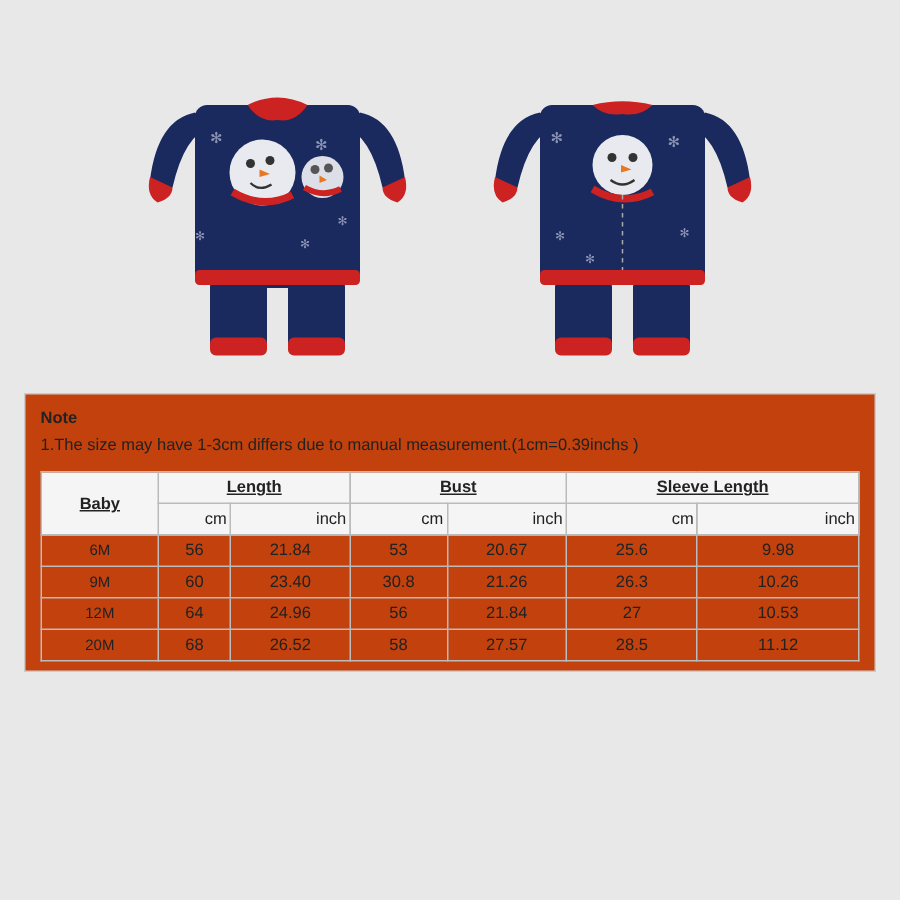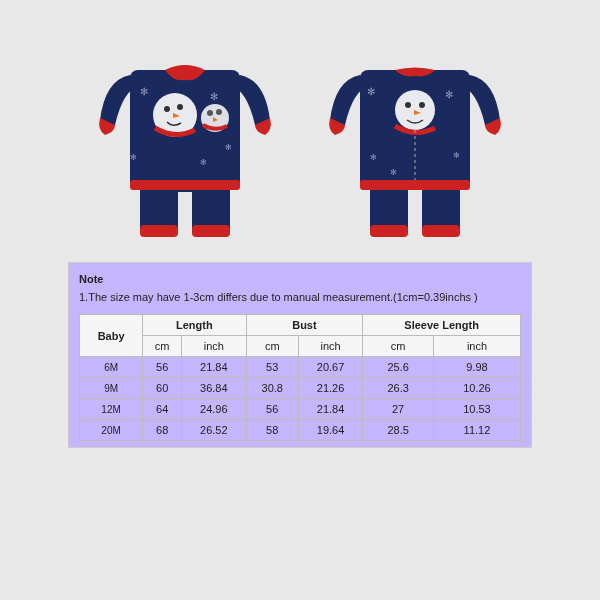--- a/index.html
+++ b/index.html
@@ -27,23 +27,23 @@
       margin-bottom: 12px;
       width: 100%;
     }
     .garment-img {
       width: 200px;
       height: 240px;
       position: relative;
     }
     
     .table-section {
-      background: #c4b5fd;
+      background: #c2410c;
       border: 1px solid #ccc;
-      width: 464px;
+      width: 568px;
       padding: 8px 10px 6px 10px;
     }
     .note-section {
       font-size: 11px;
       color: #222;
       margin-bottom: 8px;
       line-height: 1.6;
     }
     .note-section .note-title {
       font-weight: bold;
@@ -55,25 +55,27 @@
       color: #222;
     }
     table th, table td {
       border: 1px solid #bbb;
       text-align: center;
       padding: 4px 2px;
     }
     .header-group th {
       background: #f5f5f5;
       font-weight: bold;
+      text-decoration: underline;
     }
     .sub-header th {
       background: #f5f5f5;
       font-weight: normal;
       font-size: 11px;
+      text-align: right;
     }
     .size-col {
       font-size: 10px;
     }
   </style>
 </head>
 <body>
 
 <div class="container">
 
@@ -204,40 +206,40 @@
       <td>56</td>
       <td>21.84</td>
       <td>53</td>
       <td>20.67</td>
       <td>25.6</td>
       <td>9.98</td>
     </tr>
           <tr>
       <td class="size-col">9M</td>
       <td>60</td>
-      <td>36.84</td>
+      <td>23.40</td>
       <td>30.8</td>
       <td>21.26</td>
       <td>26.3</td>
       <td>10.26</td>
     </tr>
           <tr>
       <td class="size-col">12M</td>
       <td>64</td>
       <td>24.96</td>
       <td>56</td>
       <td>21.84</td>
       <td>27</td>
       <td>10.53</td>
     </tr>
           <tr>
       <td class="size-col">20M</td>
       <td>68</td>
       <td>26.52</td>
       <td>58</td>
-      <td>19.64</td>
+      <td>27.57</td>
       <td>28.5</td>
       <td>11.12</td>
     </tr>
         </tbody>
     </table>
   </div>
 </div>
 
 </body></html>

